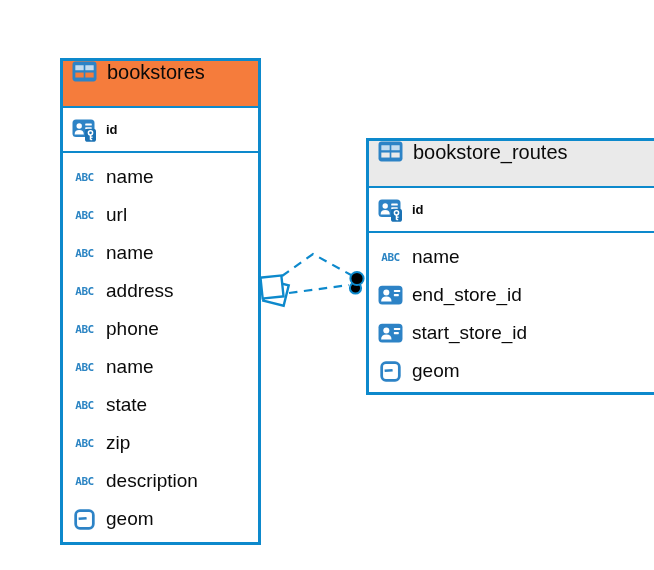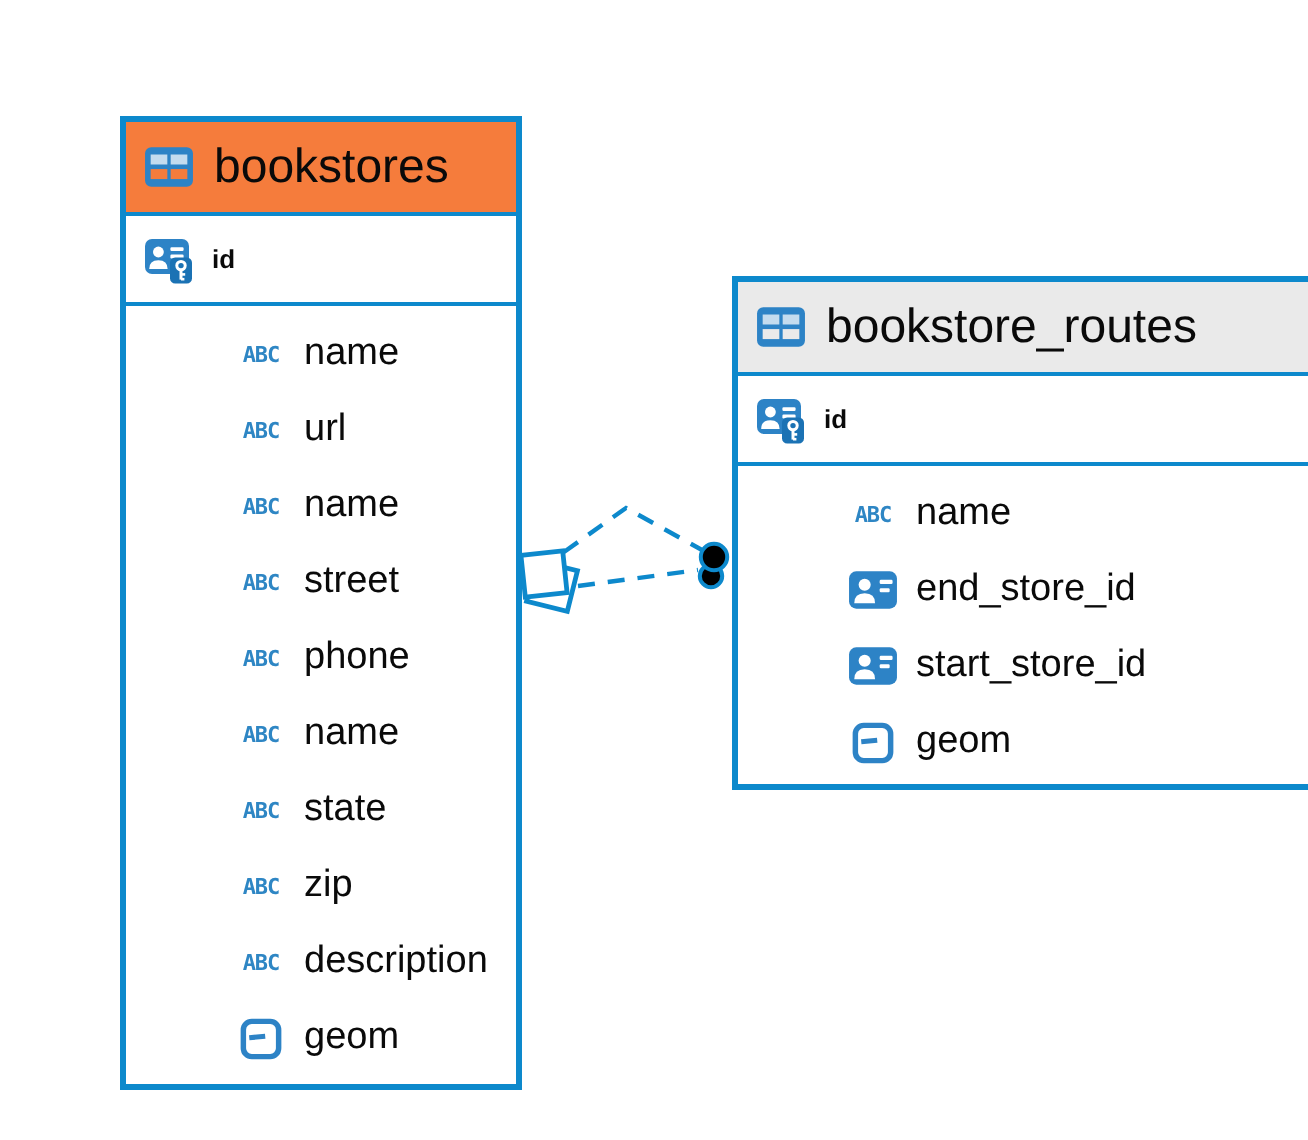--- a/index.html
+++ b/index.html
@@ -16,44 +16,43 @@
     overflow: hidden;
   }
   .er-table {
     position: absolute;
     box-sizing: border-box;
     border: 3px solid #0d89cc;
     background: #ffffff;
   }
   .er-header {
     display: flex;
-    align-items: center;
+    align-items: flex-start;
     gap: 9px;
     height: 45px;
     padding: 0 8px;
     border-bottom: 2px solid #0d89cc;
-    font-size: 24px;
+    font-size: 20px;
     color: #0a0a0a;
     background: var(--hdr-bg);
   }
   .pk-row {
     display: flex;
     align-items: center;
     gap: 8px;
     height: 43px;
     padding: 0 8px;
     border-bottom: 2px solid #0d89cc;
     font-size: 13px;
     font-weight: bold;
     color: #0a0a0a;
     background: #ffffff;
   }
   .fields {
     padding: 5px 12px 2px 0;
-    margin-left: 46px;
   }
   .field-row {
     display: flex;
     align-items: center;
     gap: 8px;
     height: 38px;
     padding: 0 8px;
     font-size: 19px;
     color: #0a0a0a;
   }
@@ -151,21 +150,21 @@
       <div class="field-row">
         <span class="icon-box">
             <span class="abc-glyph">ABC</span>
           </span>
         <span>name</span>
       </div>
       <div class="field-row">
         <span class="icon-box">
             <span class="abc-glyph">ABC</span>
           </span>
-        <span>street</span>
+        <span>address</span>
       </div>
       <div class="field-row">
         <span class="icon-box">
             <span class="abc-glyph">ABC</span>
           </span>
         <span>phone</span>
       </div>
       <div class="field-row">
         <span class="icon-box">
             <span class="abc-glyph">ABC</span>

